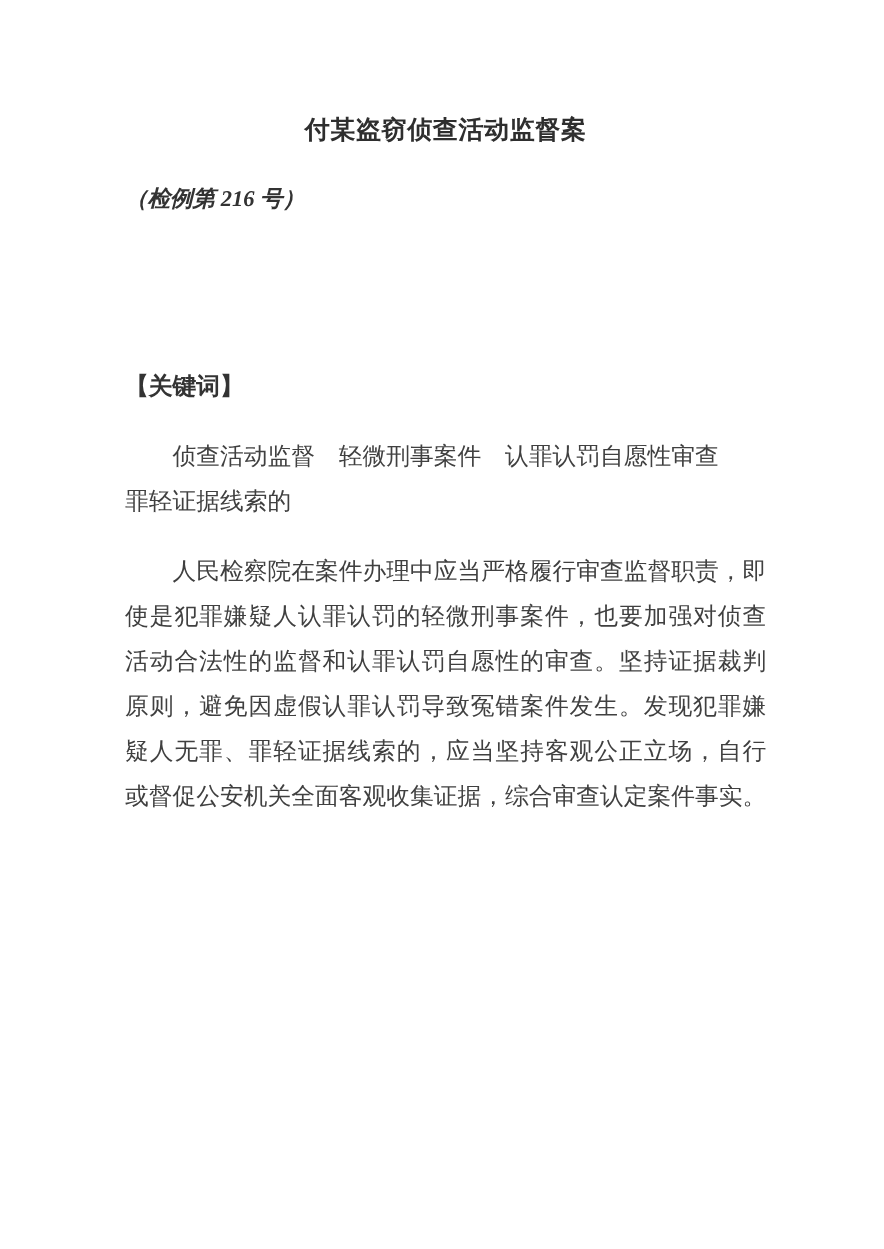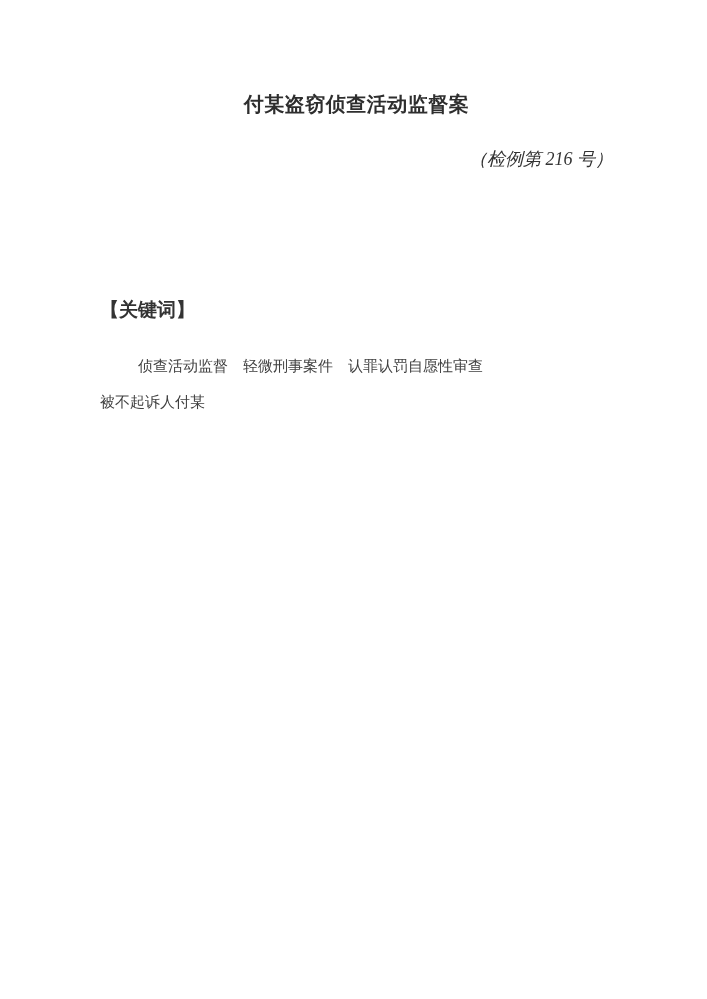--- a/index.html
+++ b/index.html
@@ -23,42 +23,43 @@
     margin-top: 89px;
     text-align: center;
     font-size: 20px;
     font-weight: bold;
     line-height: 30px;
     color: var(--title-color, #2e2e2e);
     letter-spacing: 0.5px;
   }
   .doc-subtitle {
     margin-top: 25px;
-    text-align: right;
+    text-align: left;
     font-size: 18px;
     line-height: 30px;
     font-family: "Liberation Serif", serif;
     font-style: italic;
     color: var(--heading-color, #333333);
+    font-weight: bold;
   }
   .sec-heading {
     margin-top: 20px;
     font-size: 19px;
     font-weight: bold;
     line-height: 36px;
     color: var(--heading-color, #333333);
   }
   .sec-heading.first-heading {
     margin-top: 118px;
   }
   .para {
     margin-top: 20px;
   }
   .ln {
-    font-size: 15px;
+    font-size: 19px;
     line-height: 36px;
     white-space: nowrap;
     text-align: left;
   }
   .ln.jfull {           
     text-align: justify;
     text-align-last: justify;
   }
   .ln.ind {             
     text-indent: 38px;
@@ -71,22 +72,30 @@
   <div class="content">
 
     <div class="doc-title">付某盗窃侦查活动监督案</div>
 
     <div class="doc-subtitle">（检例第 216 号）</div>
 
     <div>
       <div class="sec-heading first-heading">【关键词】</div>
       <div class="para">
         <div class="ln ind">侦查活动监督　轻微刑事案件　认罪认罚自愿性审查</div>
-        <div class="ln">被不起诉人付某</div>
+        <div class="ln">罪轻证据线索的</div>
       </div>
     </div>
 
     <div>
+      <div class="para">
+        <div class="ln ind jfull">人民检察院在案件办理中应当严格履行审查监督职责，即</div>
+        <div class="ln jfull">使是犯罪嫌疑人认罪认罚的轻微刑事案件，也要加强对侦查</div>
+        <div class="ln jfull">活动合法性的监督和认罪认罚自愿性的审查。坚持证据裁判</div>
+        <div class="ln jfull">原则，避免因虚假认罪认罚导致冤错案件发生。发现犯罪嫌</div>
+        <div class="ln jfull">疑人无罪、罪轻证据线索的，应当坚持客观公正立场，自行</div>
+        <div class="ln">或督促公安机关全面客观收集证据，综合审查认定案件事实。</div>
+      </div>
     </div>
 
 
   </div>
 </div>
 
 </body></html>

